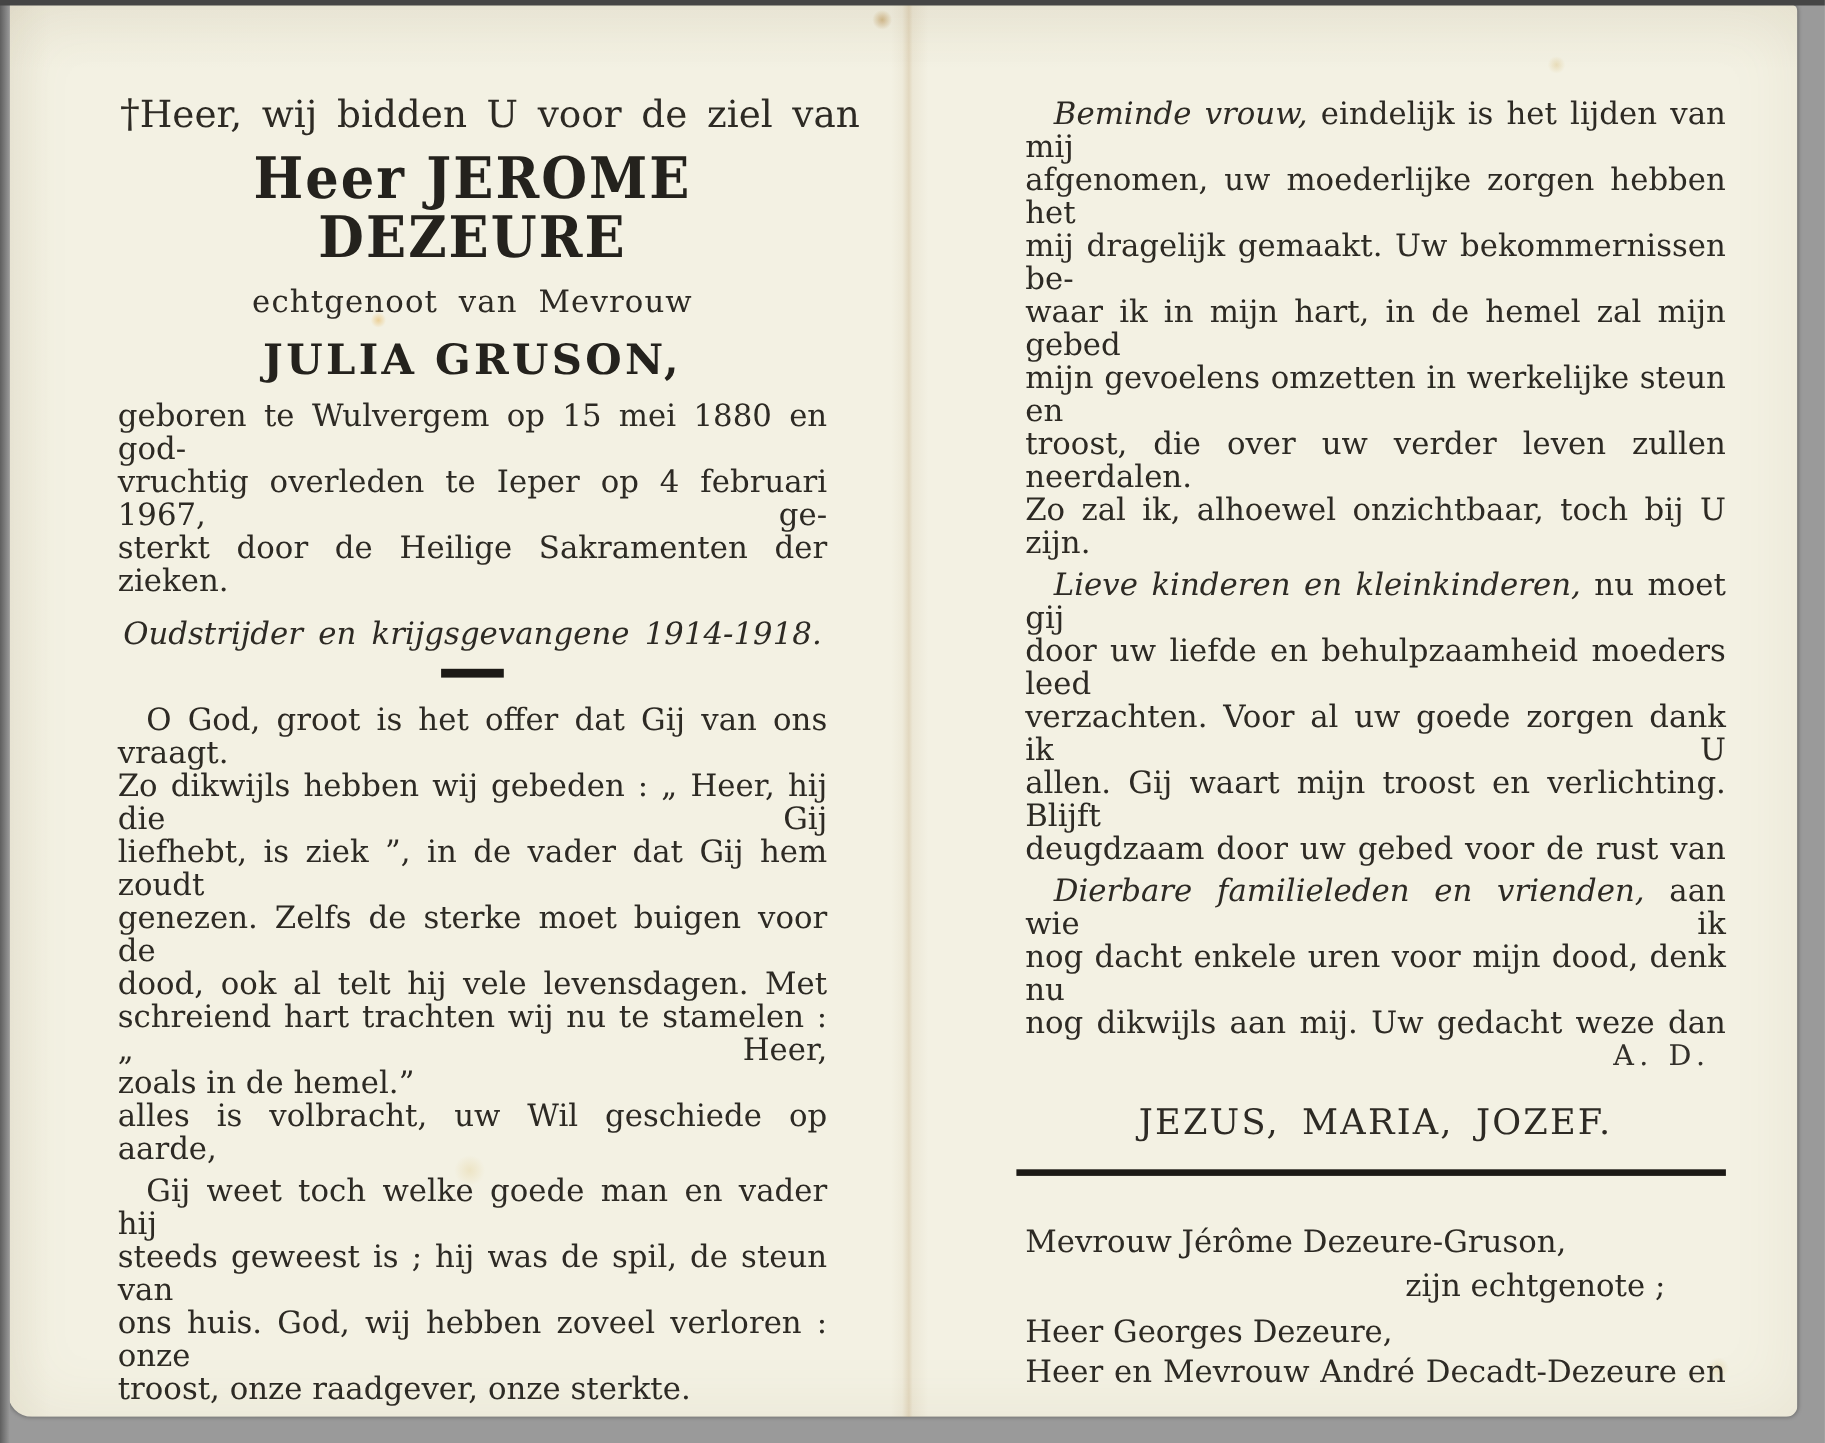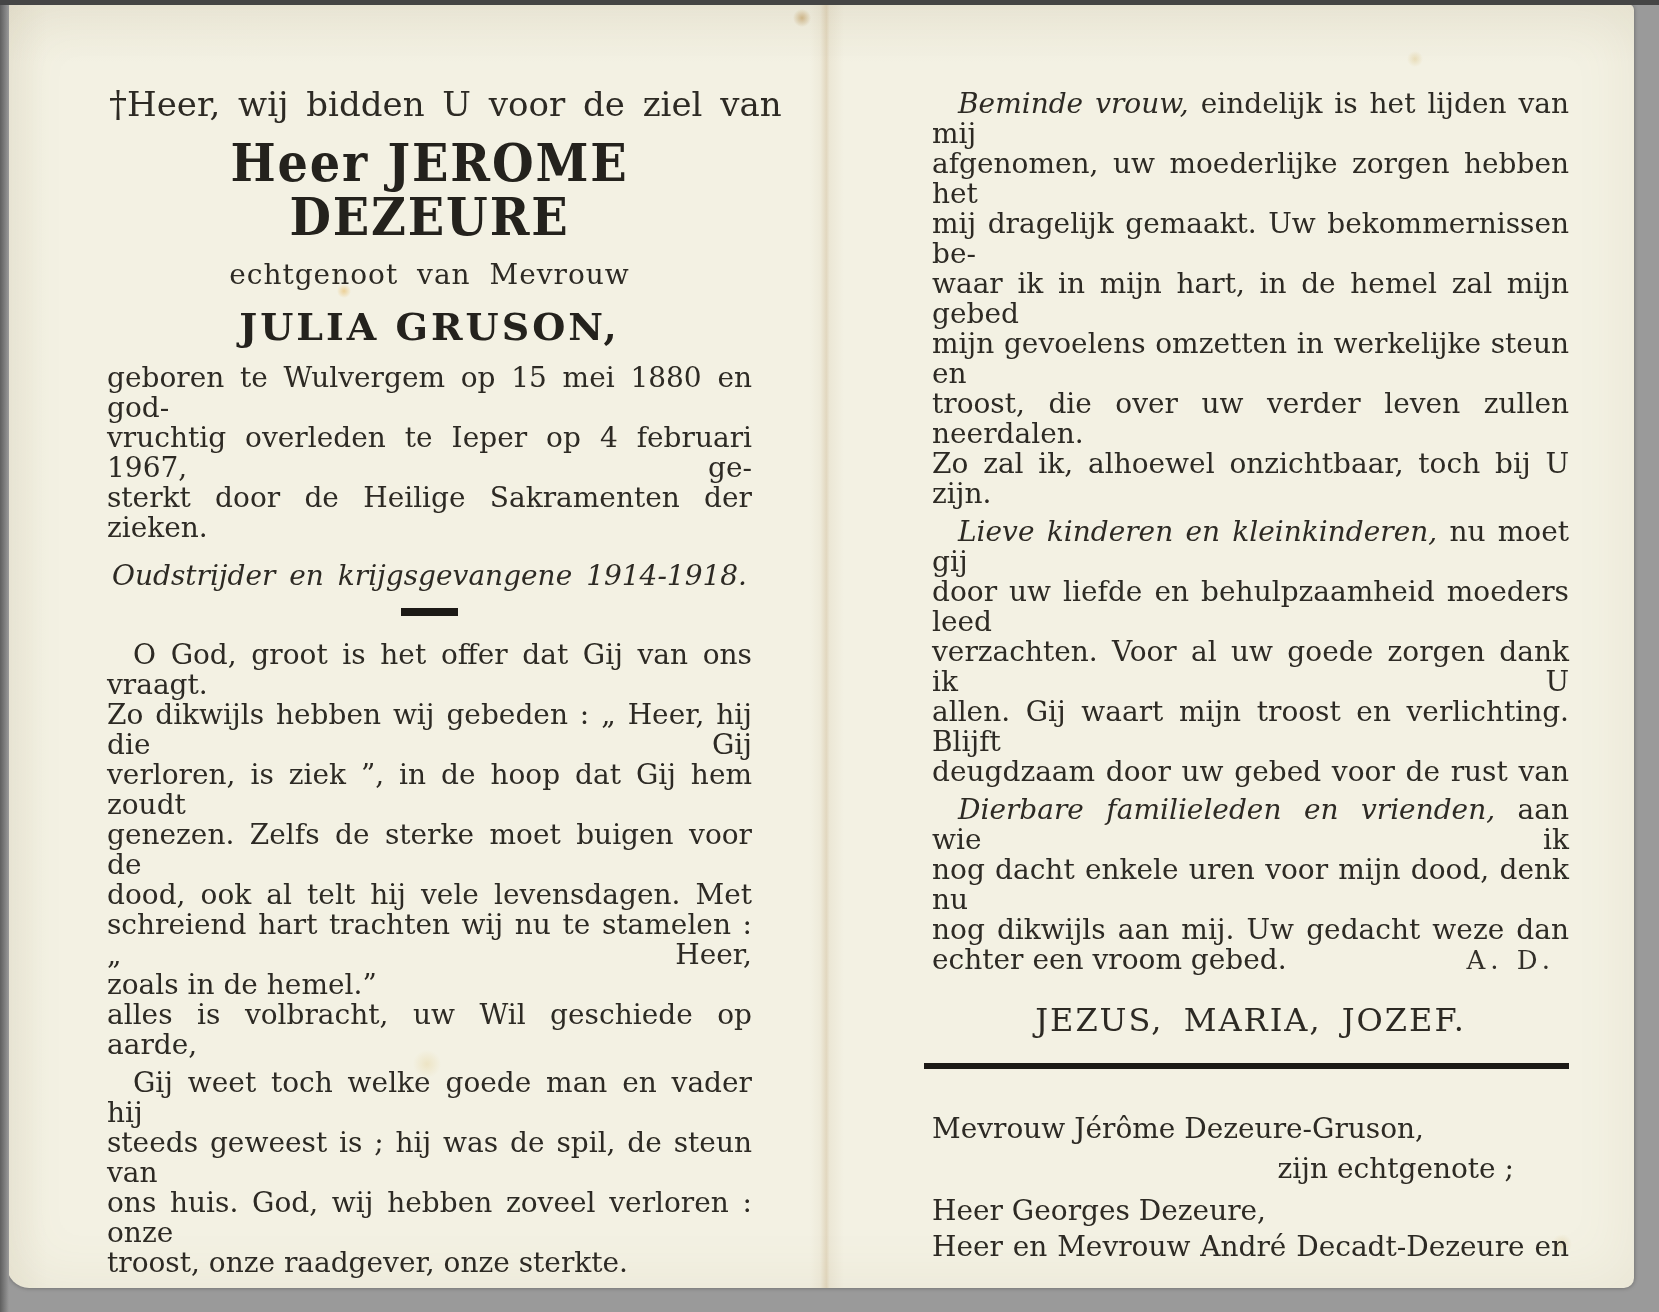--- a/index.html
+++ b/index.html
@@ -98,21 +98,21 @@
       <div class="line">vruchtig overleden te Ieper op 4 februari 1967, ge-</div>
       <div class="line">sterkt door de Heilige Sakramenten der zieken.</div>
     </div>
 
     <div class="veteran">Oudstrijder en krijgsgevangene 1914-1918.</div>
     <div class="dash-divider"></div>
 
     <div class="para first body-text">
       <div class="line indent">O God, groot is het offer dat Gij van ons vraagt.</div>
       <div class="line">Zo dikwijls hebben wij gebeden : „ Heer, hij die Gij</div>
-      <div class="line">verloren, is ziek ”, in de hoop dat Gij hem zoudt</div>
+      <div class="line">liefhebt, is ziek ”, in de vader dat Gij hem zoudt</div>
       <div class="line">genezen. Zelfs de sterke moet buigen voor de</div>
       <div class="line">dood, ook al telt hij vele levensdagen. Met</div>
       <div class="line">schreiend hart trachten wij nu te stamelen : „ Heer,</div>
       <div class="line plain">zoals in de hemel.”</div>
       <div class="line">alles is volbracht, uw Wil geschiede op aarde,</div>
     </div>
 
     <div class="para body-text">
       <div class="line indent">Gij weet toch welke goede man en vader hij</div>
       <div class="line">steeds geweest is ; hij was de spil, de steun van</div>
@@ -148,21 +148,20 @@
     </div>
 
     <div class="para body-text">
       <div class="line indent">
         <span class="lead">Dierbare familieleden en vrienden,</span>
         <span>aan wie ik</span>
       </div>
       <div class="line">nog dacht enkele uren voor mijn dood, denk nu</div>
       <div class="line">nog dikwijls aan mij. Uw gedacht weze dan</div>
       <div class="ad-row">
-        <span>echter een vroom gebed.</span>
         <span class="ad-initials">A. D.</span>
       </div>
     </div>
 
     <div class="invocation">JEZUS, MARIA, JOZEF.</div>
     <div class="rule r1"></div>
 
     <div class="family">
       <div class="fam-line">Mevrouw Jérôme Dezeure-Gruson,</div>
       <div class="fam-role spouse">zijn echtgenote ;</div>

